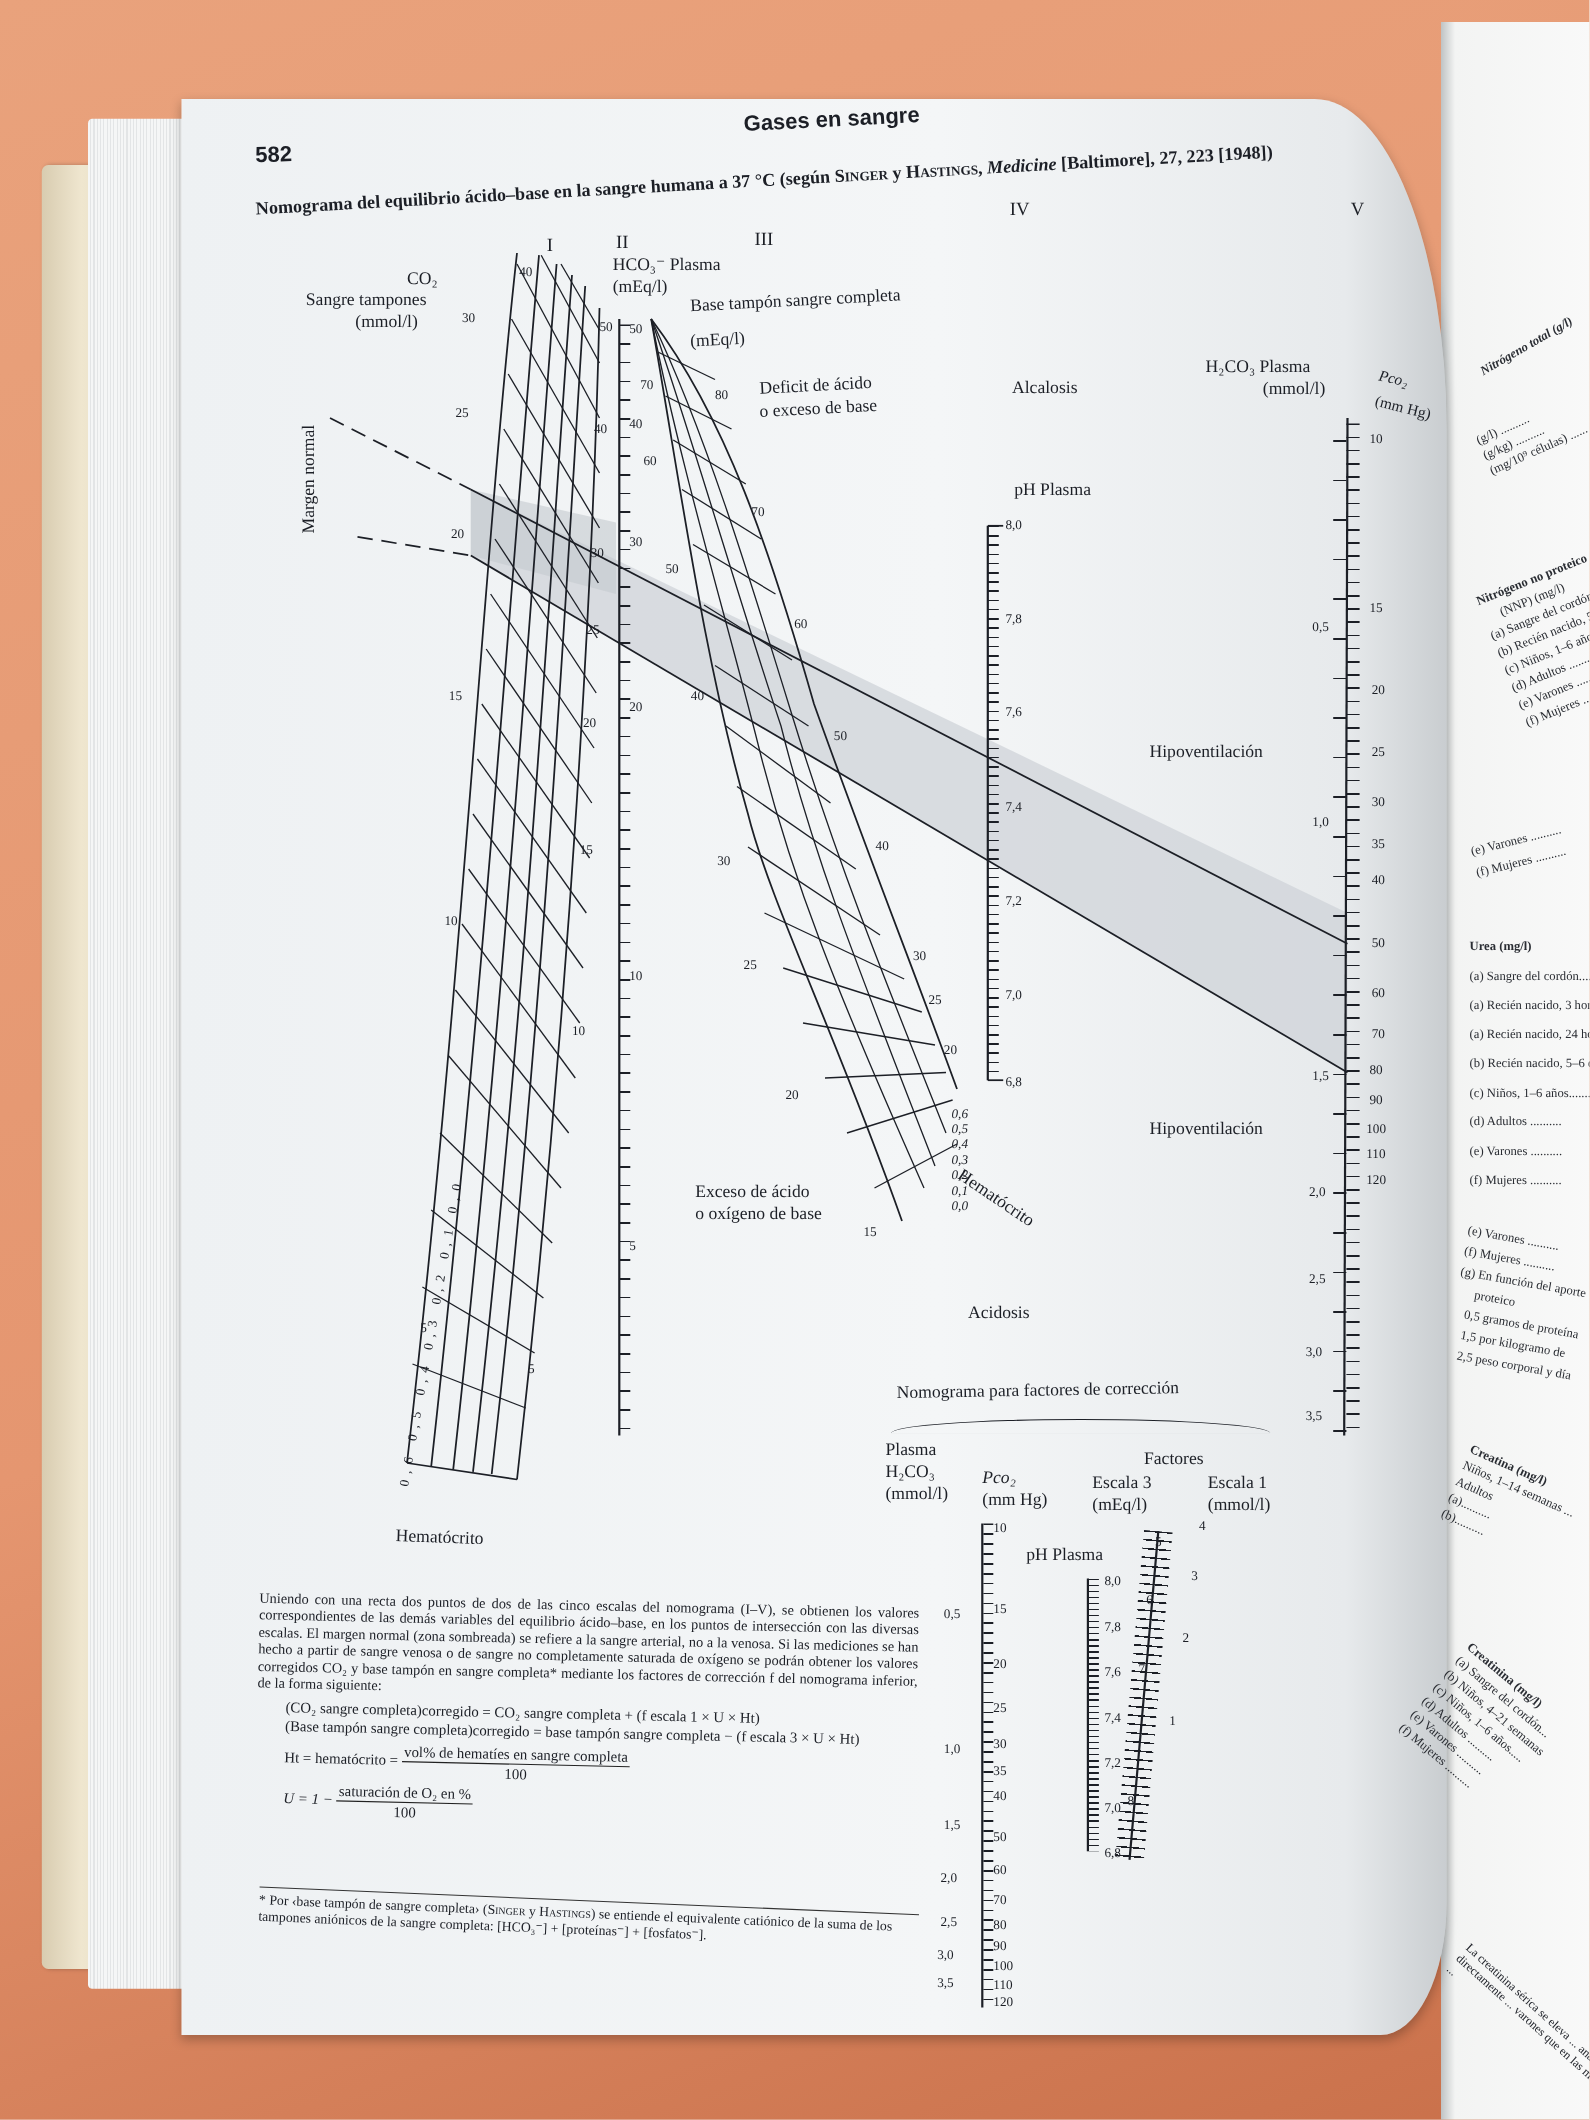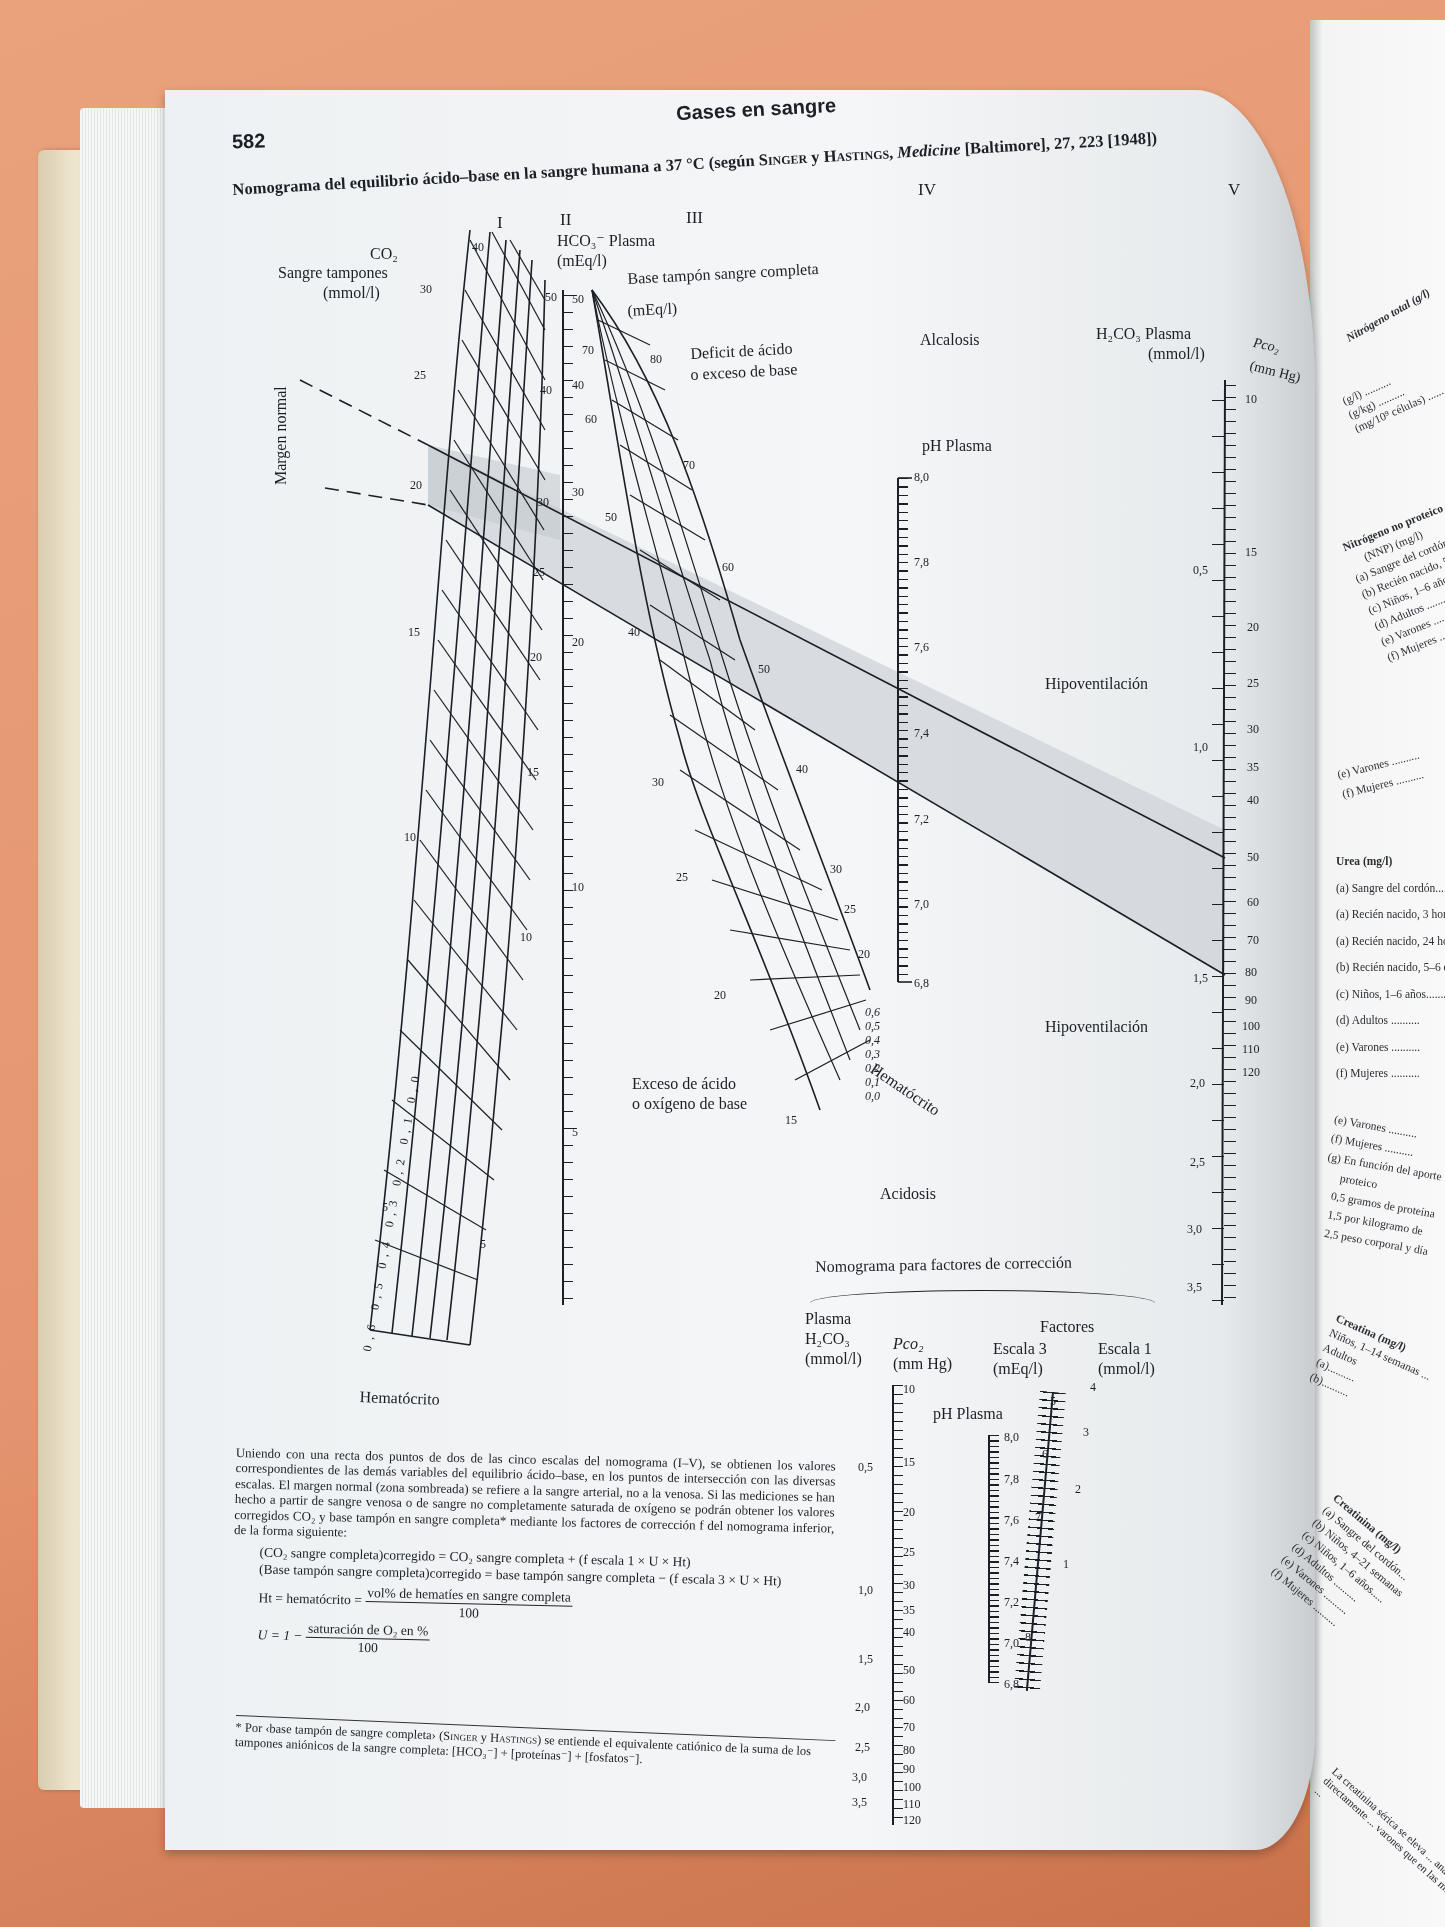--- a/index.html
+++ b/index.html
@@ -189,21 +189,21 @@
 <div class="abs lbl" style="left:690px;top:366px;transform:rotate(-3deg);transform-origin:left top">o exceso de base</div>
 
 <div class="abs lbl" style="left:632px;top:1075px">Exceso de ácido</div>
 <div class="abs lbl" style="left:632px;top:1095px">o oxígeno de base</div>
 
 <div class="abs lbl" style="left:877px;top:1060px;transform:rotate(34deg);transform-origin:left top">Hematócrito</div>
 <div class="abs lbl" style="left:360px;top:1388px;transform:rotate(2deg);transform-origin:left top">Hematócrito</div>
 
 <div class="abs lbl" style="left:272px;top:485px;transform:rotate(-90deg);transform-origin:left top">Margen normal</div>
 
-<div class="abs lbl" style="left:920px;top:331px">Alcalosis</div>
+<div class="abs lbl" style="left:920px;top:344px">Alcalosis</div>
 <div class="abs lbl" style="left:880px;top:1185px">Acidosis</div>
 <div class="abs lbl" style="left:922px;top:437px">pH Plasma</div>
 
 <div class="abs lbl" style="left:1096px;top:325px">H₂CO₃ Plasma</div>
 <div class="abs lbl" style="left:1148px;top:345px">(mmol/l)</div>
 <div class="abs lbl-sm" style="left:1255px;top:335px;transform:rotate(12deg);transform-origin:left top;font-style:italic">Pco₂</div>
 <div class="abs lbl-sm" style="left:1252px;top:358px;transform:rotate(14deg);transform-origin:left top">(mm Hg)</div>
 
 <div class="abs lbl" style="left:1045px;top:675px">Hipoventilación</div>
 <div class="abs lbl" style="left:1045px;top:1018px">Hipoventilación</div>

